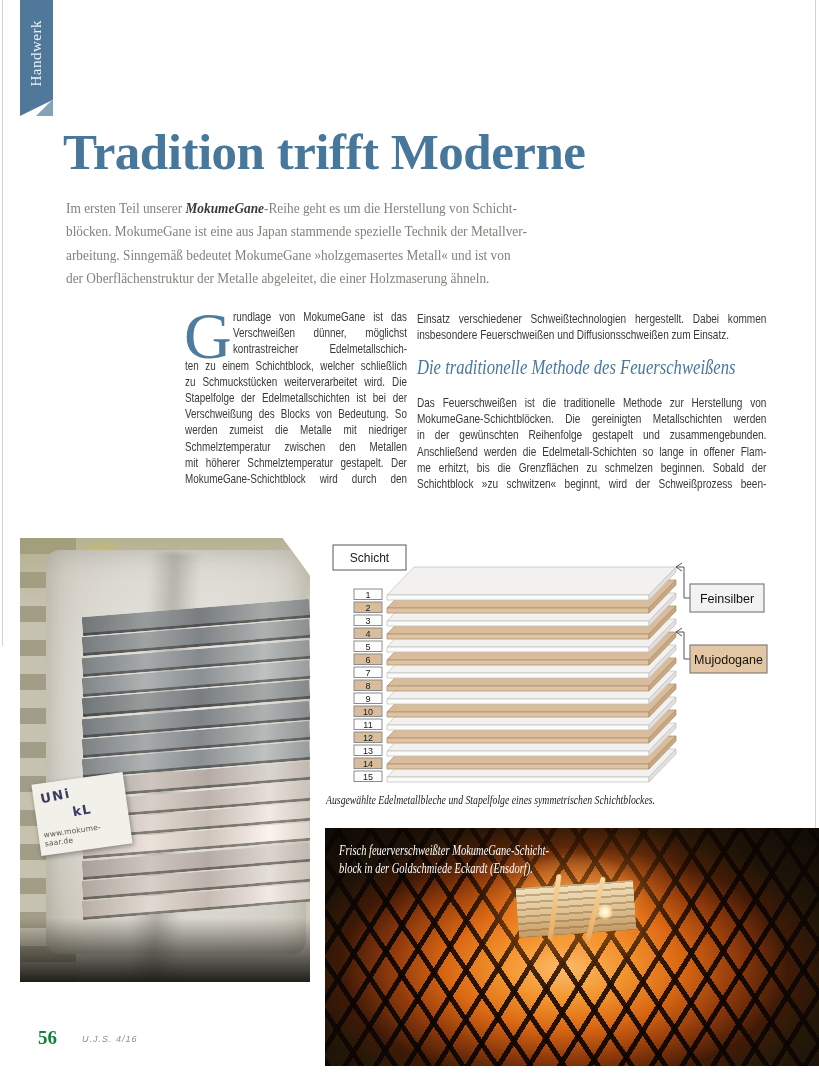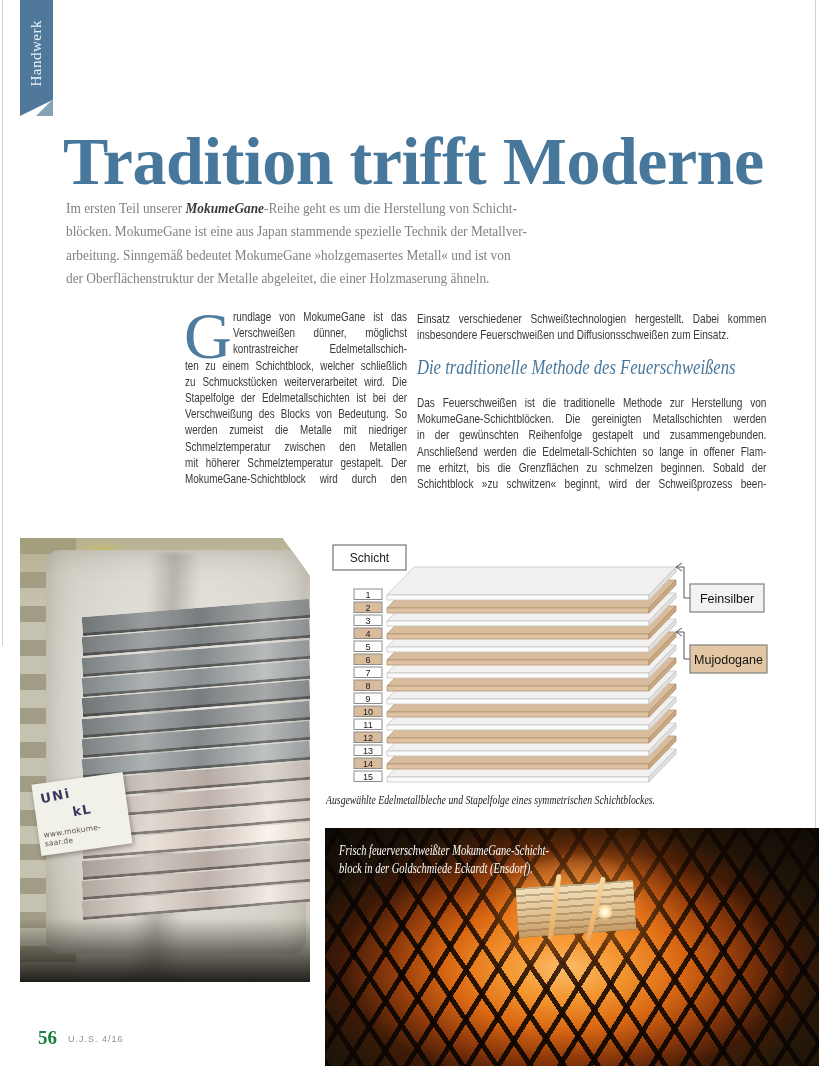--- a/index.html
+++ b/index.html
@@ -15,21 +15,21 @@
        clip-path:polygon(0 0,100% 0,100% 86%,0 100%);
        display:flex;align-items:center;justify-content:center;}
   .tab-label{writing-mode:vertical-rl;transform:rotate(180deg);
        font-family:"Liberation Serif",serif;font-size:15px;color:#ecf1f5;
        letter-spacing:.5px;margin-top:-10px;}
   .tab-fold{position:absolute;left:36px;top:99px;width:17px;height:17px;background:#85a3b6;
        clip-path:polygon(100% 0,100% 100%,0 100%);}
 
   
   .title{position:absolute;left:63px;top:124px;margin:0;
-       font-family:"Liberation Serif",serif;font-weight:bold;font-size:68px;line-height:1.1;
+       font-family:"Liberation Serif",serif;font-weight:bold;font-size:51px;line-height:1.1;
        color:#48779c;letter-spacing:-.5px;white-space:nowrap;}
 
   
   .intro{position:absolute;left:66px;top:196px;width:620px;transform:scaleX(.86);
        transform-origin:0 0;font-family:"Liberation Serif",serif;font-size:15.5px;
        line-height:23.4px;color:#84817b;}
   .intro-bold{font-weight:bold;font-style:italic;color:#3b3a37;}
 
   
   .dropcap{position:absolute;left:184px;top:303px;font-family:"Liberation Serif",serif;
@@ -107,21 +107,21 @@
   .fire-dot{position:absolute;left:272px;top:76px;width:16px;height:16px;border-radius:50%;
        background:radial-gradient(#fff,#ffe9b0 40%,rgba(255,200,100,0) 75%);}
   .fire-caption{position:absolute;left:14px;top:14px;width:310px;transform:scaleX(.75);
        transform-origin:0 0;font-family:"Liberation Serif",serif;font-style:italic;
        font-size:14px;line-height:18px;color:#ffffff;}
 
   
   .footer{position:absolute;left:38px;top:1027px;}
   .pnum{font-family:"Liberation Serif",serif;font-weight:bold;font-size:19px;color:#15803d;}
   .issue{font-family:"Liberation Sans",sans-serif;font-size:9px;color:#8e8e8e;
-       letter-spacing:1px;margin-left:11px;vertical-align:2px;}
+       letter-spacing:1px;margin-left:25px;vertical-align:2px;font-style:italic;}
 </style>
 </head>
 <body>
 
 <div class="page">
   <div class="edge-left"></div>
   <div class="edge-right"></div>
 
   <div class="tab">
     <span class="tab-label">Handwerk</span>

